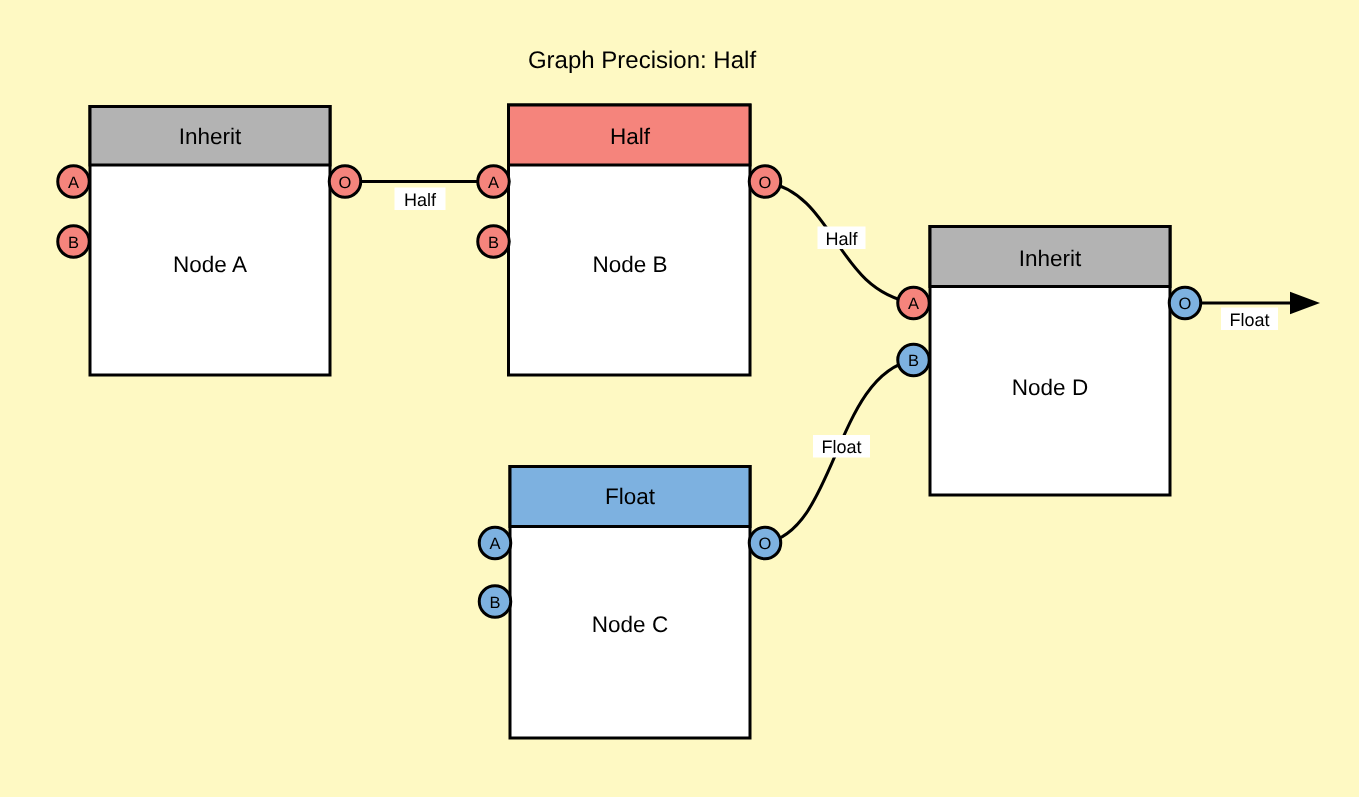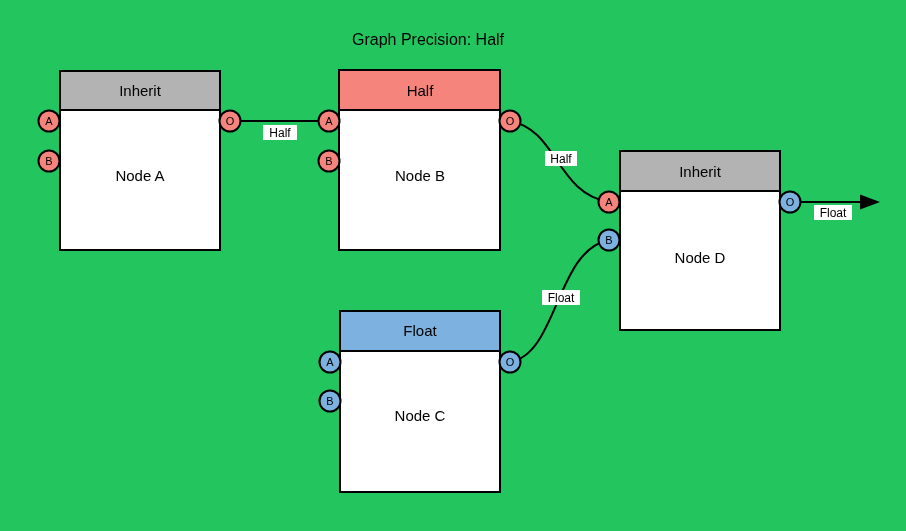--- a/index.html
+++ b/index.html
@@ -4,21 +4,21 @@
 <style>
   html, body {
     margin: 0;
     padding: 0;
     background: #ffffff;
   }
   .stage {
     position: relative;
     width: 906px;
     height: 531px;
-    background: #22c55e;
+    background: #fef9c3;
     overflow: hidden;
   }
   svg text {
     font-family: "Liberation Sans", sans-serif;
     fill: #000000;
   }
   .diagram-title {
     font-size: 16px;
     text-anchor: middle;
   }

